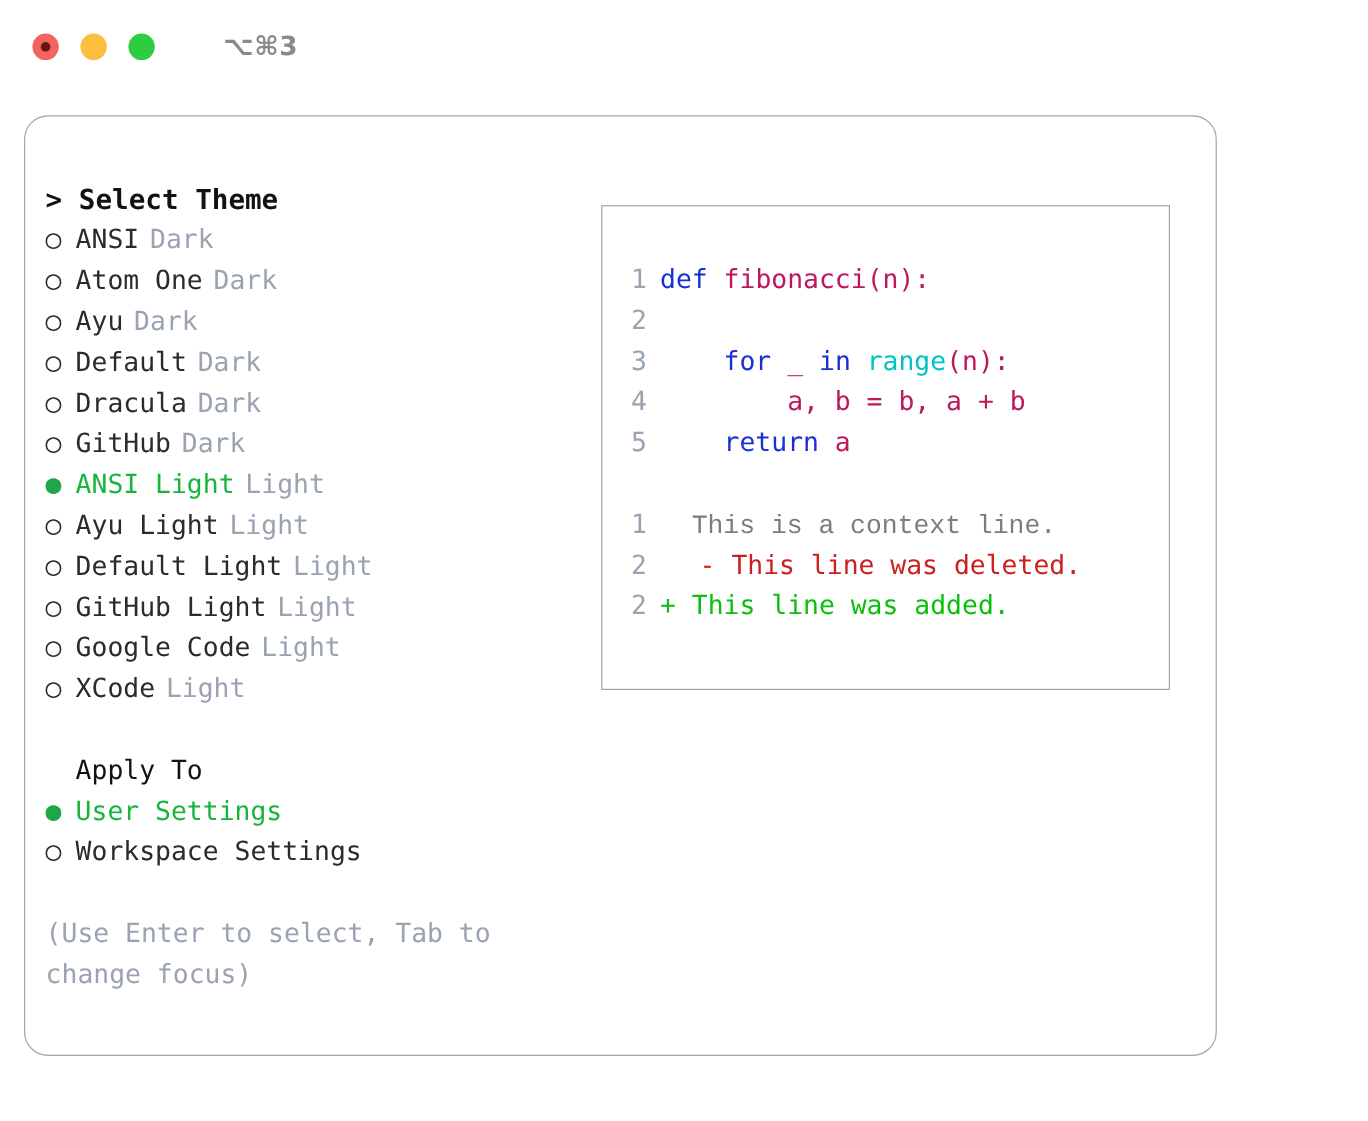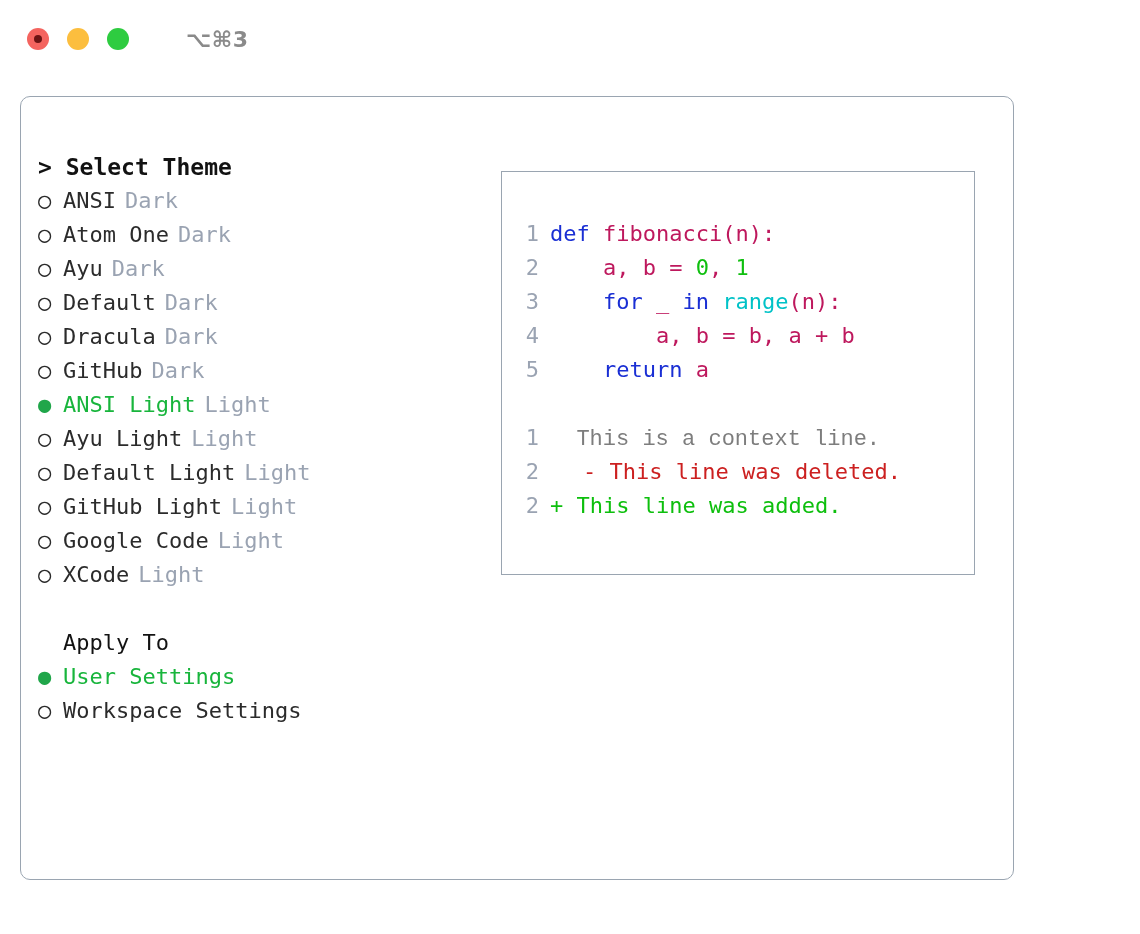--- a/index.html
+++ b/index.html
@@ -67,21 +67,21 @@
   }
 
   
   .panel {
     position: absolute;
     left: 20px;
     top: 96px;
     width: 994px;
     height: 784px;
     border: 1.5px solid #9aa5b1;
-    border-radius: 10px;
+    border-radius: 20px;
     box-sizing: border-box;
     background: #ffffff;
   }
 
   .columns {
     position: absolute;
     left: 0; top: 0;
     width: 100%; height: 100%;
   }
 
@@ -295,35 +295,35 @@
         <div class="opt-row selected">
           <span class="opt-marker sel">●</span>
           <span class="opt-label">User Settings</span>
         </div>
 
         <div class="opt-row">
           <span class="opt-marker">○</span>
           <span class="opt-label">Workspace Settings</span>
         </div>
 
+        <div class="hint">(Use Enter to select, Tab to change focus)</div>
       </div>
 
       <div class="right-col">
 
         <div class="preview-box">
           <div class="code-area">
 
             <div class="code-line">
               <span class="lineno">1</span>
               <span class="code-text"><span class="tok-kw">def</span><span class="tok-id"> fibonacci(n):</span></span>
             </div>
 
             <div class="code-line">
               <span class="lineno">2</span>
-              <span class="code-text"><span class="tok-id">    a, b = </span><span class="tok-num">0</span><span class="tok-id">, </span><span class="tok-num">1</span></span>
             </div>
 
             <div class="code-line">
               <span class="lineno">3</span>
               <span class="code-text"><span class="tok-id">    </span><span class="tok-kw">for</span><span class="tok-id"> _ </span><span class="tok-kw">in</span><span class="tok-id"> </span><span class="tok-fn">range</span><span class="tok-id">(n):</span></span>
             </div>
 
             <div class="code-line">
               <span class="lineno">4</span>
               <span class="code-text"><span class="tok-id">        a, b = b, a + b</span></span>

